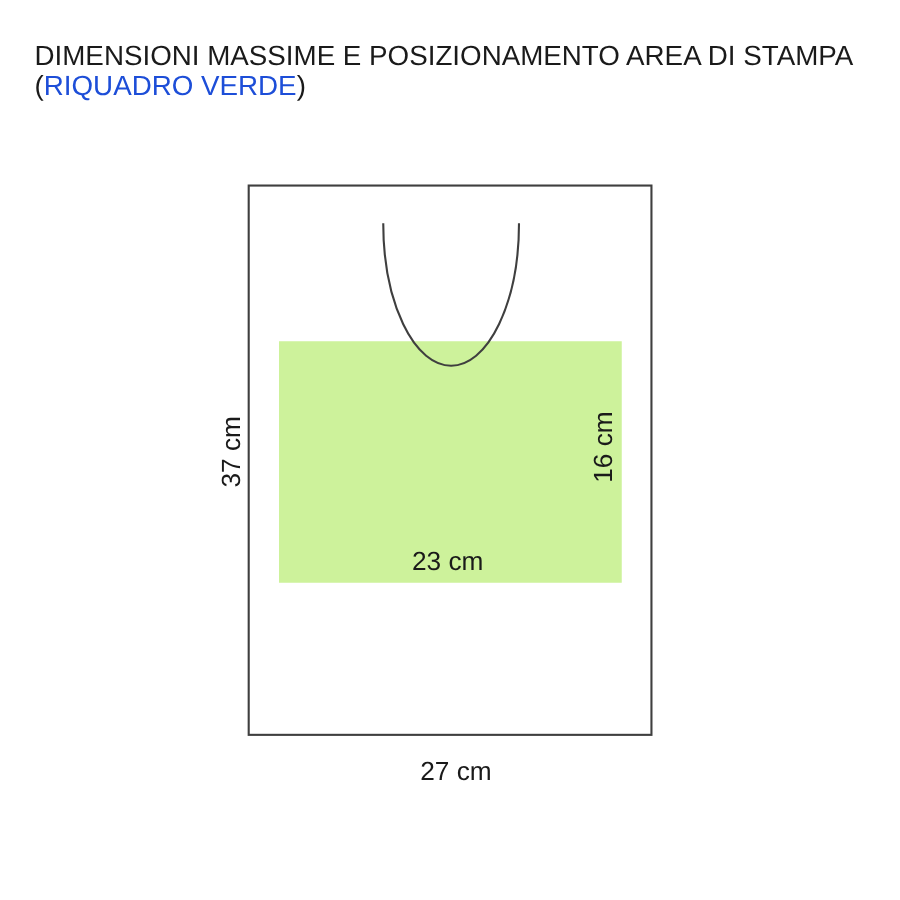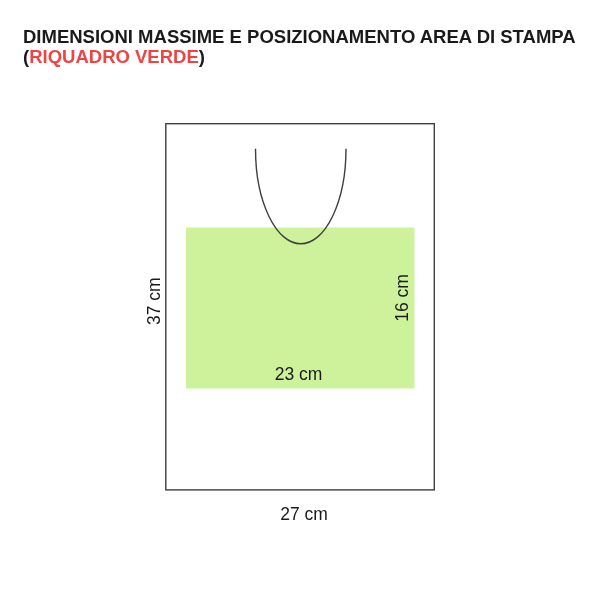--- a/index.html
+++ b/index.html
@@ -1,20 +1,20 @@
 <!DOCTYPE html>
 <html><head>
 <meta charset="utf-8">
 <style>
   html,body{margin:0;padding:0;background:#ffffff;}
   body{width:600px;height:600px;position:relative;overflow:hidden;
        font-family:"Liberation Sans",sans-serif;}
-  .title{position:absolute;left:23px;top:27px;font-weight:bold;font-size:18.5px;
+  .title{position:absolute;left:23px;top:27px;font-weight:normal;font-size:18.5px;
          line-height:20px;color:#1a1a1a;white-space:nowrap;letter-spacing:0px;}
-  .red{color:#ef4444;}
+  .red{color:#1d4ed8;}
   svg{position:absolute;left:0;top:0;}
 </style>
 </head>
 <body>
 
 <div class="title">DIMENSIONI MASSIME E POSIZIONAMENTO AREA DI STAMPA<br>(<span class="red">RIQUADRO VERDE</span>)</div>
 <svg width="600" height="600" viewBox="0 0 600 600">
 
   <rect x="186" y="227.5" width="228.5" height="161" fill="#cdf29b"></rect>
 

